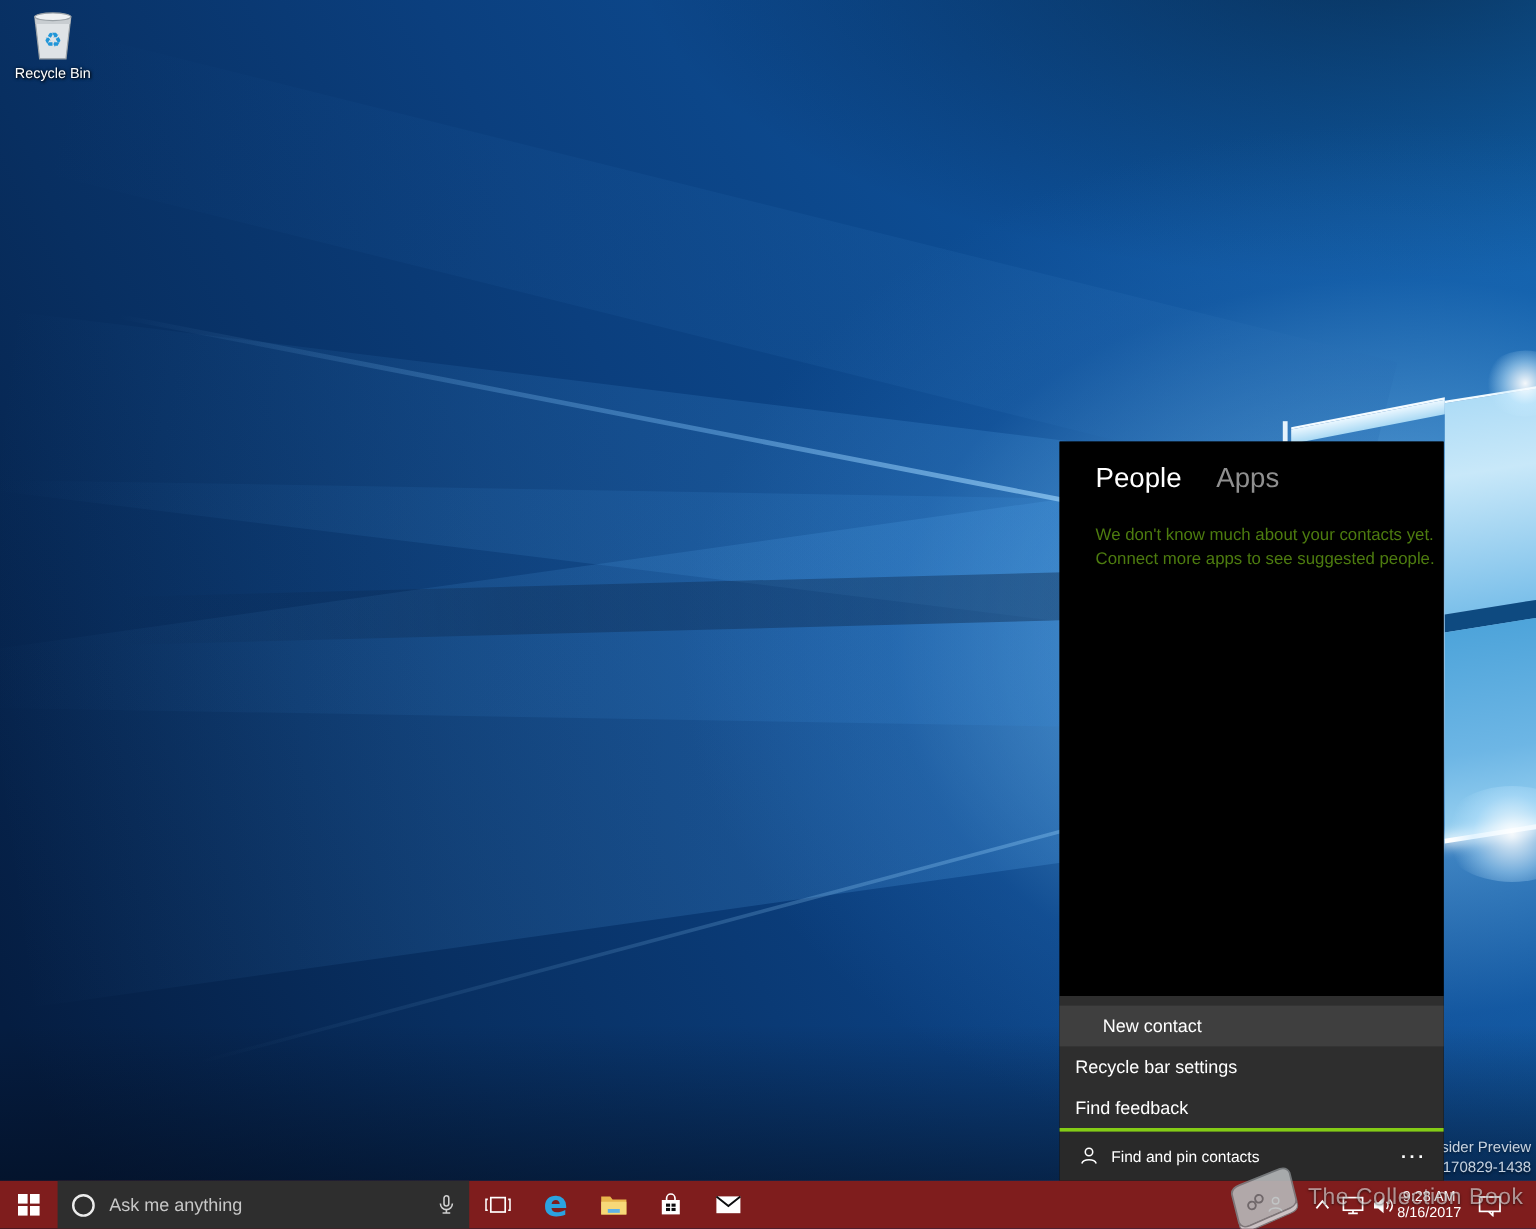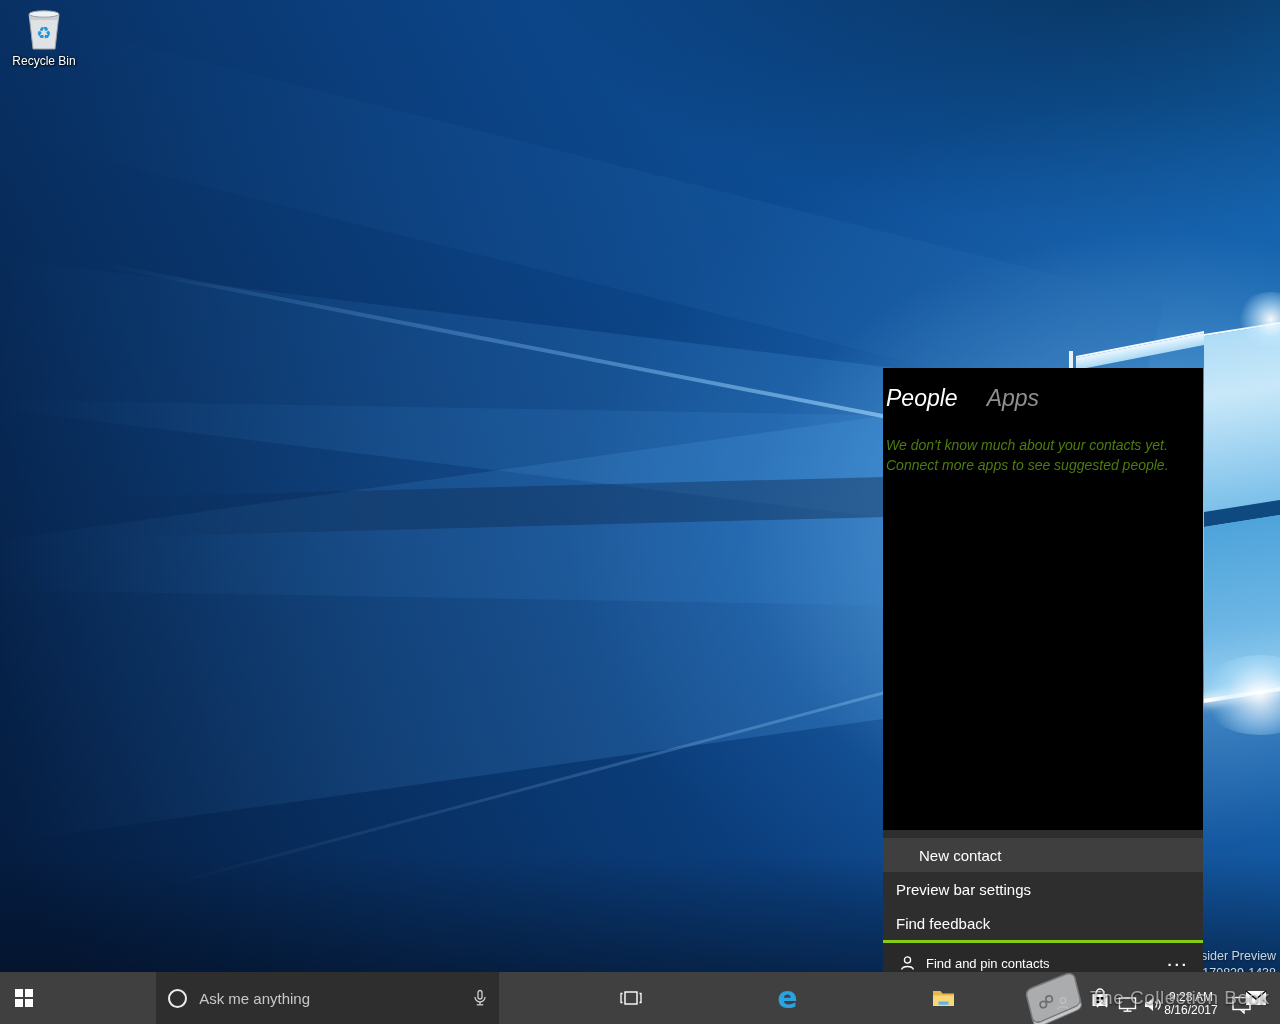--- a/index.html
+++ b/index.html
@@ -57,40 +57,40 @@
         text-shadow:1px 1px 2px rgba(0,0,0,.9), 0 0 3px rgba(0,0,0,.7); }
 
   
   .insider-wm { position:absolute; right:4px; bottom:42px; z-index:5; text-align:right;
         color:rgba(225,235,245,.88); font-size:12.5px; line-height:17px; white-space:nowrap;
         text-shadow:0 1px 2px rgba(0,0,0,.5); }
 
   
   .people-flyout { position:absolute; left:883px; top:368px; width:320px; bottom:40px; z-index:10;
         display:flex; flex-direction:column; background:#000; color:#fff; }
-  .pf-content { height:512px; padding:14px 14px 0 3px; background:#000;font-style:italic; }
+  .pf-content { height:512px; padding:14px 14px 0 30px; background:#000; }
   .pf-tabs { display:flex; gap:29px; align-items:baseline; margin-top:3px; }
   .pf-tab { font-size:23px; font-weight:400; cursor:pointer; }
   .pf-tab.active { color:#ffffff; }
   .pf-tab.inactive { color:#8f8f8f; }
   .pf-message { margin-top:23px; width:292px; font-size:14px; line-height:20px; color:#4d7c0f; }
   .pf-menu { background:#2e2e2e; padding-top:8px; }
   .pf-menu-item { height:34px; display:flex; align-items:center; padding-left:13px;
         font-size:15px; color:#fff; cursor:pointer; }
   .pf-menu-item.hover { background:#3f3f3f;padding-left:36px; }
   .pf-footer { margin-top:auto; height:48px; background:#292929; border-top:3px solid #84cc16;
         display:flex; align-items:center; padding:0 14px 0 16px; }
   .pf-footer .ficon { width:17px; height:17px; margin-right:10px; flex:0 0 auto; }
   .pf-footer .flabel { font-size:13px; color:#fff; }
   .pf-more { margin-left:auto; font-size:15px; font-weight:bold; letter-spacing:3px; color:#fff;
         cursor:pointer; line-height:10px; padding-bottom:6px; }
 
   
-  .taskbar { position:absolute; left:0; right:0; bottom:0; height:52px; z-index:20;
-        background:#404040; display:flex; align-items:stretch;justify-content:space-between; }
+  .taskbar { position:absolute; left:0; right:0; bottom:0; height:40px; z-index:20;
+        background:#7f1d1d; display:flex; align-items:stretch; }
   .tb-btn { width:48px; display:flex; align-items:center; justify-content:center; cursor:pointer; flex:0 0 auto; }
   .start-logo { display:grid; grid-template-columns:8px 8px; grid-template-rows:8px 8px; gap:1.5px; }
   .start-logo span { background:#fff; }
   .searchbox { width:343px; background:#2e2e2e; display:flex; align-items:center; cursor:text; flex:0 0 auto; }
   .cortana-ring { width:19px; height:19px; border:2.5px solid #ececec; border-radius:50%; margin-left:12px; flex:0 0 auto; }
   .searchbox input { flex:1; background:transparent; border:none; outline:none;
         font-size:15px; color:#cfcfcf; margin-left:12px; font-family:"Liberation Sans",sans-serif; }
   .searchbox input::placeholder { color:#c7c7c7; opacity:1; }
   .mic { margin-right:10px; flex:0 0 auto; }
   .edge-e { font-size:30px; font-weight:bold; color:#2ba3e0; line-height:30px; font-family:"DejaVu Sans",sans-serif; }
@@ -149,21 +149,21 @@
     <div class="pf-content">
       <div class="pf-tabs">
         <span class="pf-tab active">People</span>
         <span class="pf-tab inactive">Apps</span>
       </div>
       <div class="pf-message">We don't know much about your contacts yet. Connect more apps to see suggested people.</div>
     </div>
 
     <div class="pf-menu">
       <div class="pf-menu-item hover">New contact</div>
-      <div class="pf-menu-item">Preview bar settings</div>
+      <div class="pf-menu-item">Recycle bar settings</div>
       <div class="pf-menu-item">Find feedback</div>
     </div>
 
     <div class="pf-footer">
       <svg class="ficon" viewBox="0 0 17 17">
         <circle cx="8.5" cy="5" r="3.1" fill="none" stroke="#fff" stroke-width="1.3"></circle>
         <path d="M2.5 14.5 C4 10.5 13 10.5 14.5 14.5" fill="none" stroke="#fff" stroke-width="1.3"></path>
       </svg>
       <span class="flabel">Find and pin contacts</span>
       <span class="pf-more">...</span>

